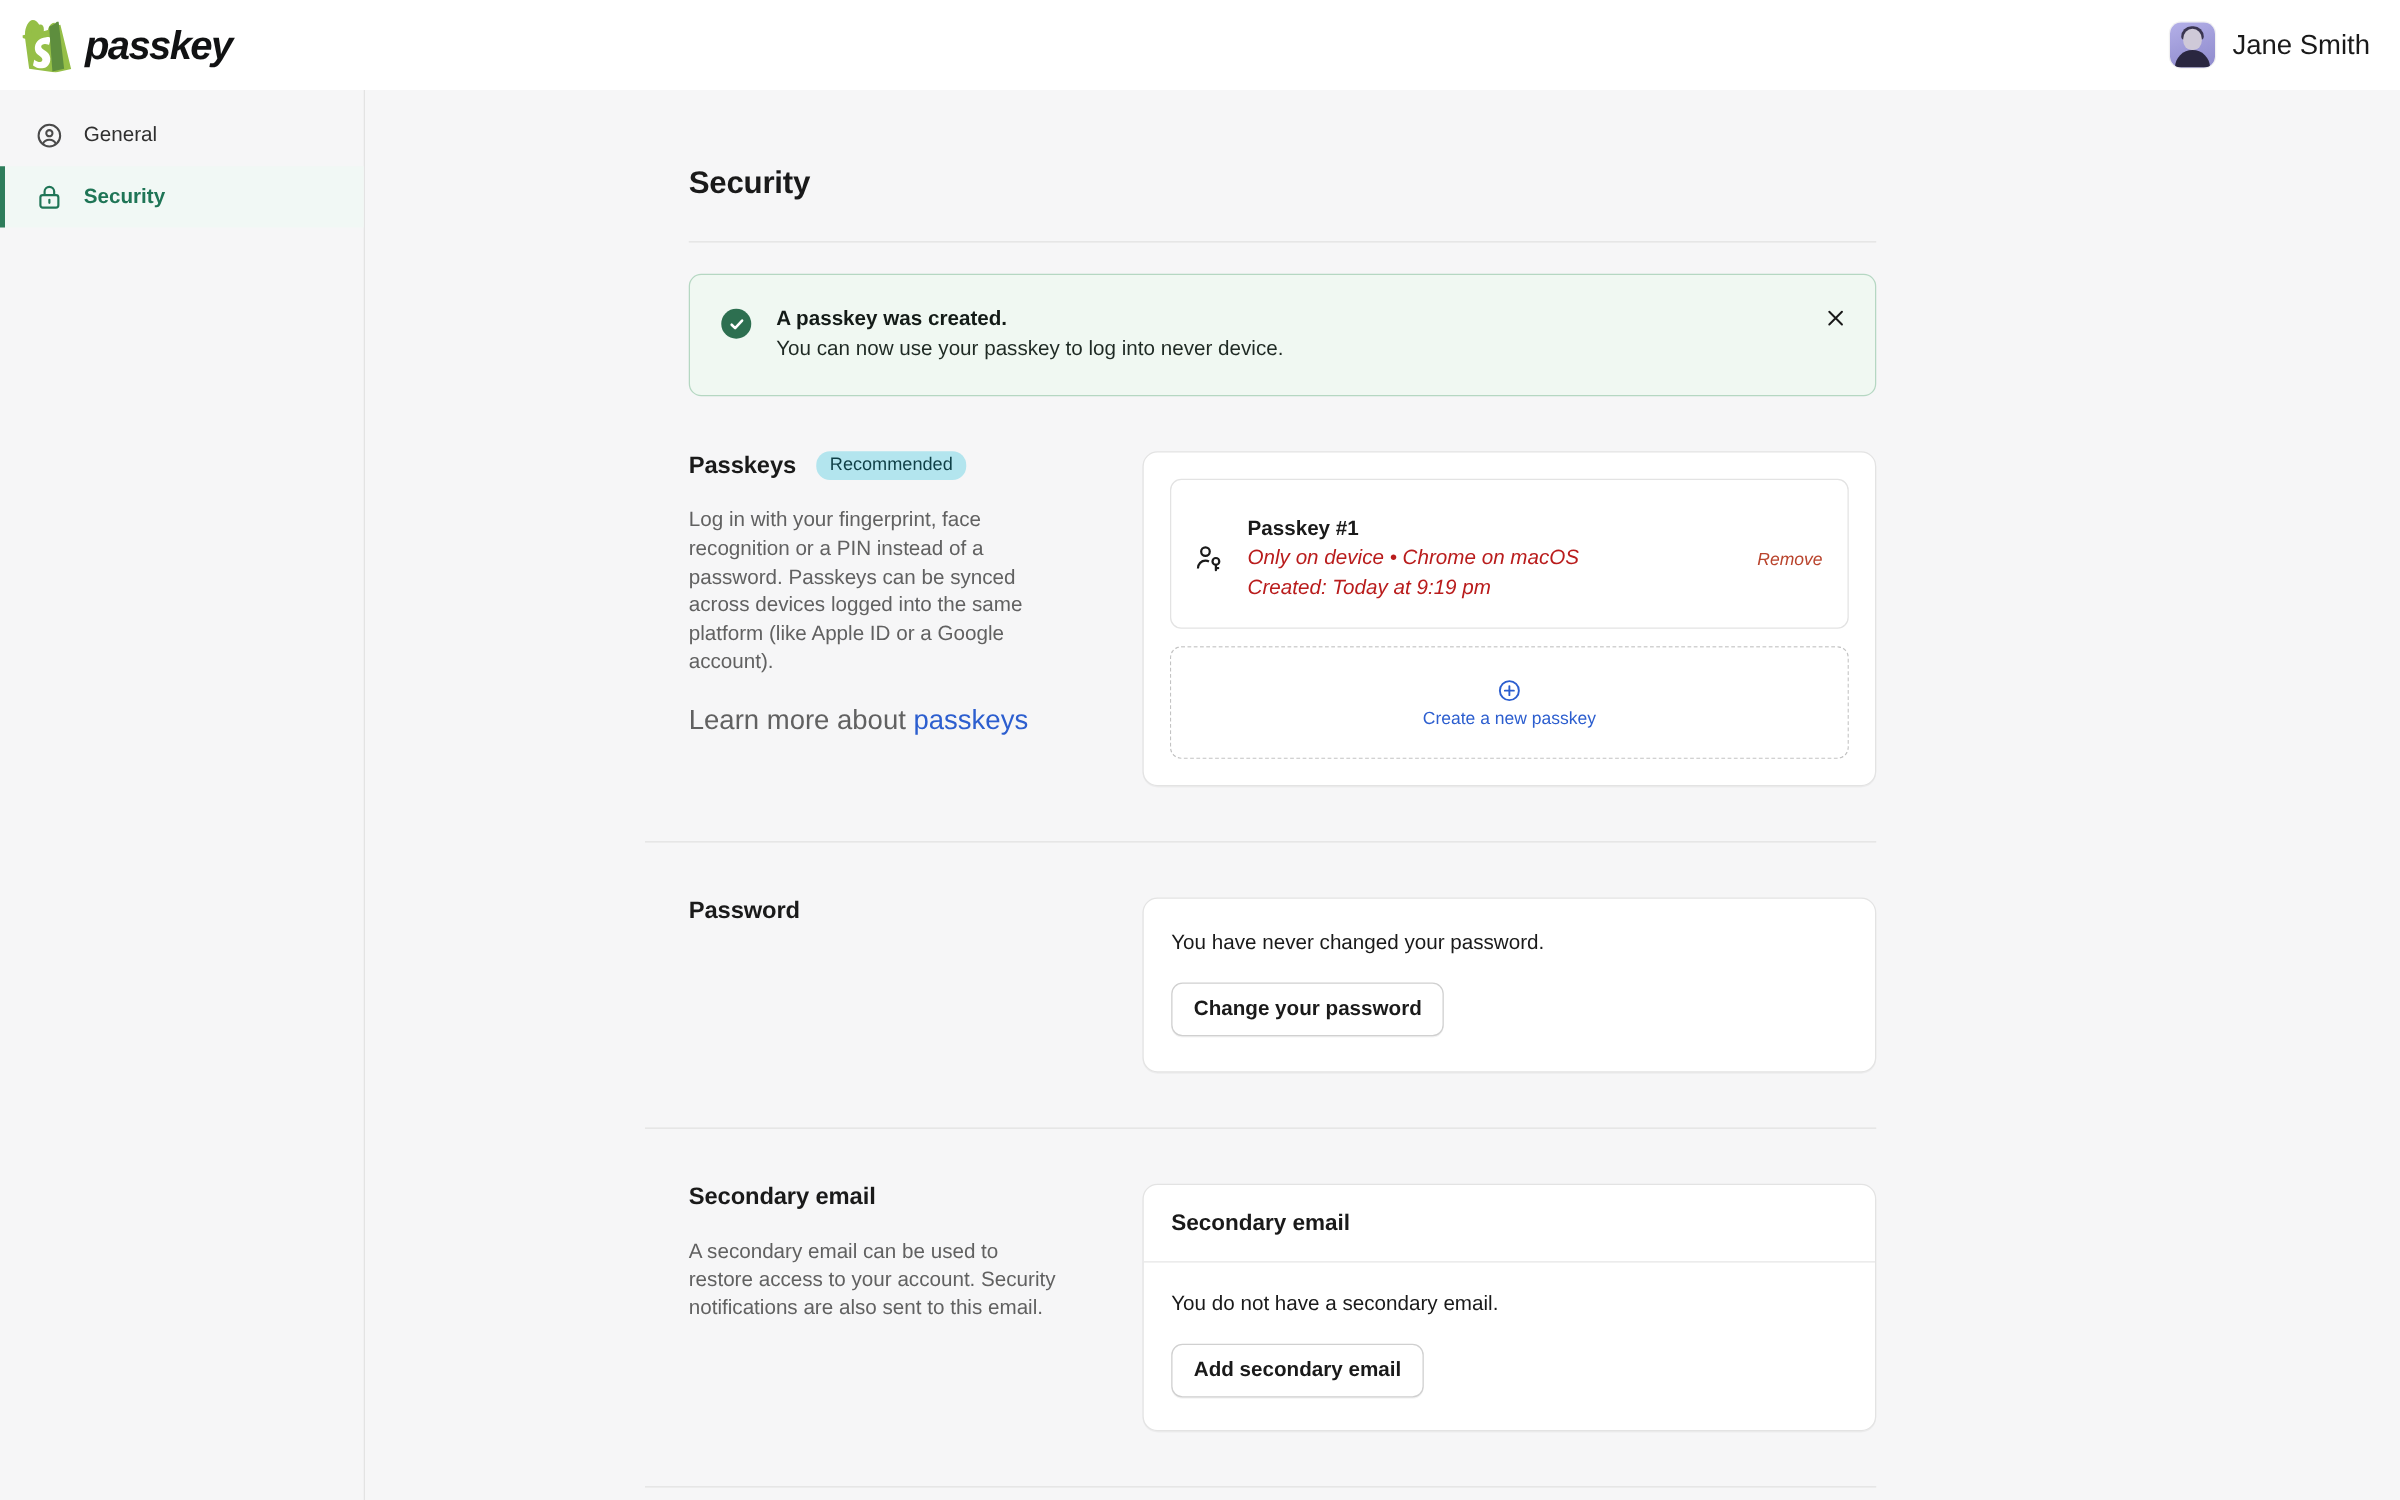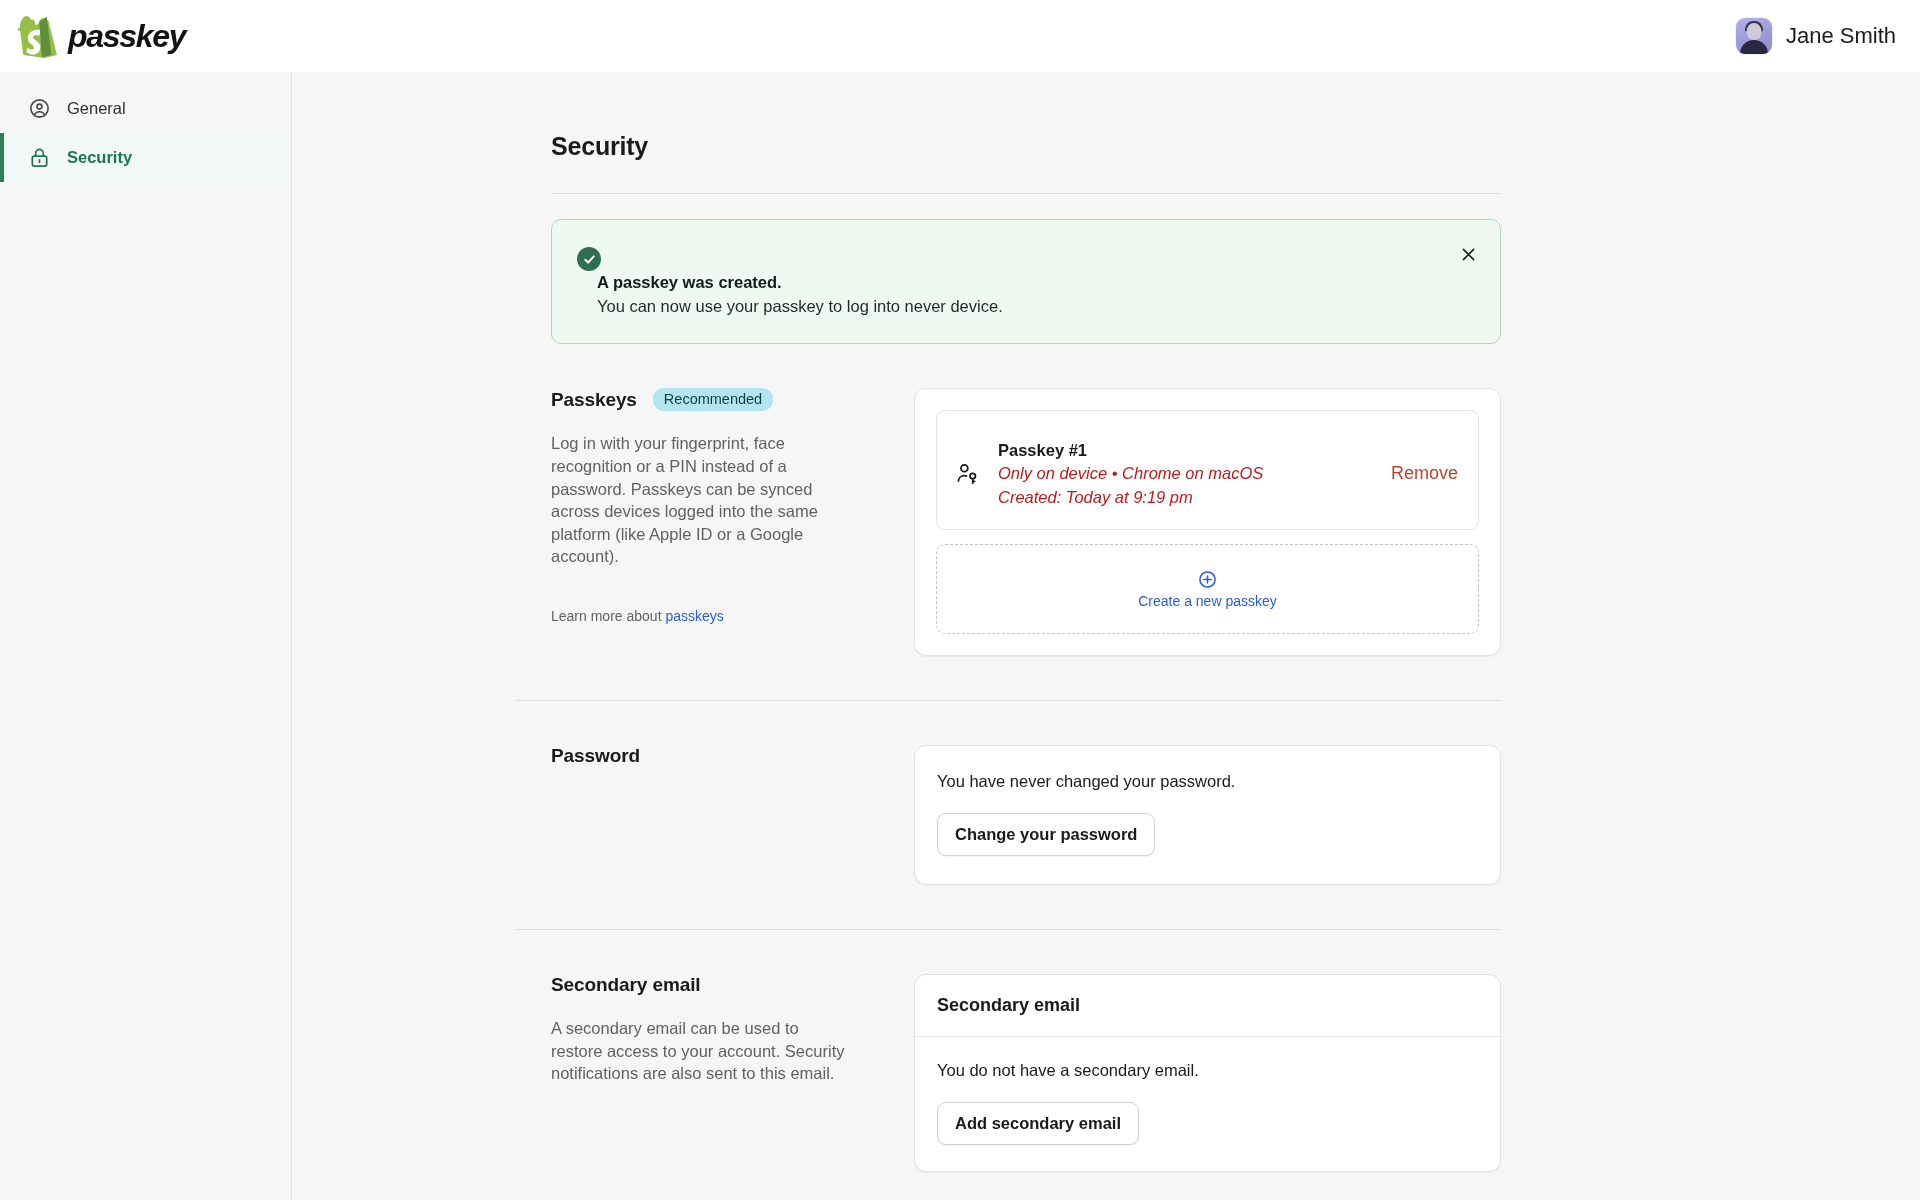--- a/index.html
+++ b/index.html
@@ -118,21 +118,20 @@
   
   .banner {
     margin-top: 25px;
     background: #f0f8f2;
     border: 1px solid #b5d7c2;
     border-radius: 10px;
     display: flex;
     align-items: flex-start;
     padding: 24px 22px 24px 25px;
     position: relative;
-    flex-direction: column;
   }
   .ok-badge {
     width: 24px; height: 24px; border-radius: 50%;
     background: #2d6f50;
     flex: none;
     display: flex; align-items: center; justify-content: center;
     margin-top: 3px;
   }
   .ok-badge svg { width: 13px; height: 13px; }
   .banner-text { margin-left: 20px; }
@@ -170,22 +169,22 @@
     line-height: 1;
     white-space: nowrap;
   }
   .sec-desc {
     margin-top: 21px;
     font-size: 16.5px;
     line-height: 1.37;
     color: #616161;
   }
   .sec-learn {
-    margin-top: 40px;
-    font-size: 14px;
+    margin-top: 22px;
+    font-size: 22px;
     color: #616161;
   }
   .link { color: #2c5ecf; text-decoration: none; cursor: pointer; }
 
   
   .card {
     background: #ffffff;
     border: 1px solid #e3e3e3;
     border-radius: 12px;
     box-shadow: 0 1px 0 rgba(0,0,0,.04);
@@ -198,21 +197,21 @@
     padding: 28px 20px 20px 18px;
     display: flex;
     align-items: center;
     gap: 18px;
   }
   .pk-ico { width: 25px; height: 25px; flex: none; color: #1a1a1a; }
   .pk-info { flex: 1; }
   .pk-name { font-size: 16.5px; font-weight: 700; color: #1a1a1a; line-height: 1.42; }
   .pk-meta { font-size: 16.5px; color: #b91c1c; line-height: 1.42; font-style: italic; }
   .remove-link {
-    font-size: 18px; color: #b9442d; cursor: pointer; text-decoration: none; white-space: nowrap;
+    font-size: 14px; color: #b9442d; cursor: pointer; text-decoration: none; white-space: nowrap; font-style: italic;
   }
 
   .create-box {
     margin-top: 14px;
     border: 1px dashed #c3c3c3;
     border-radius: 9px;
     height: 90px;
     display: flex;
     flex-direction: column;
     align-items: center;

